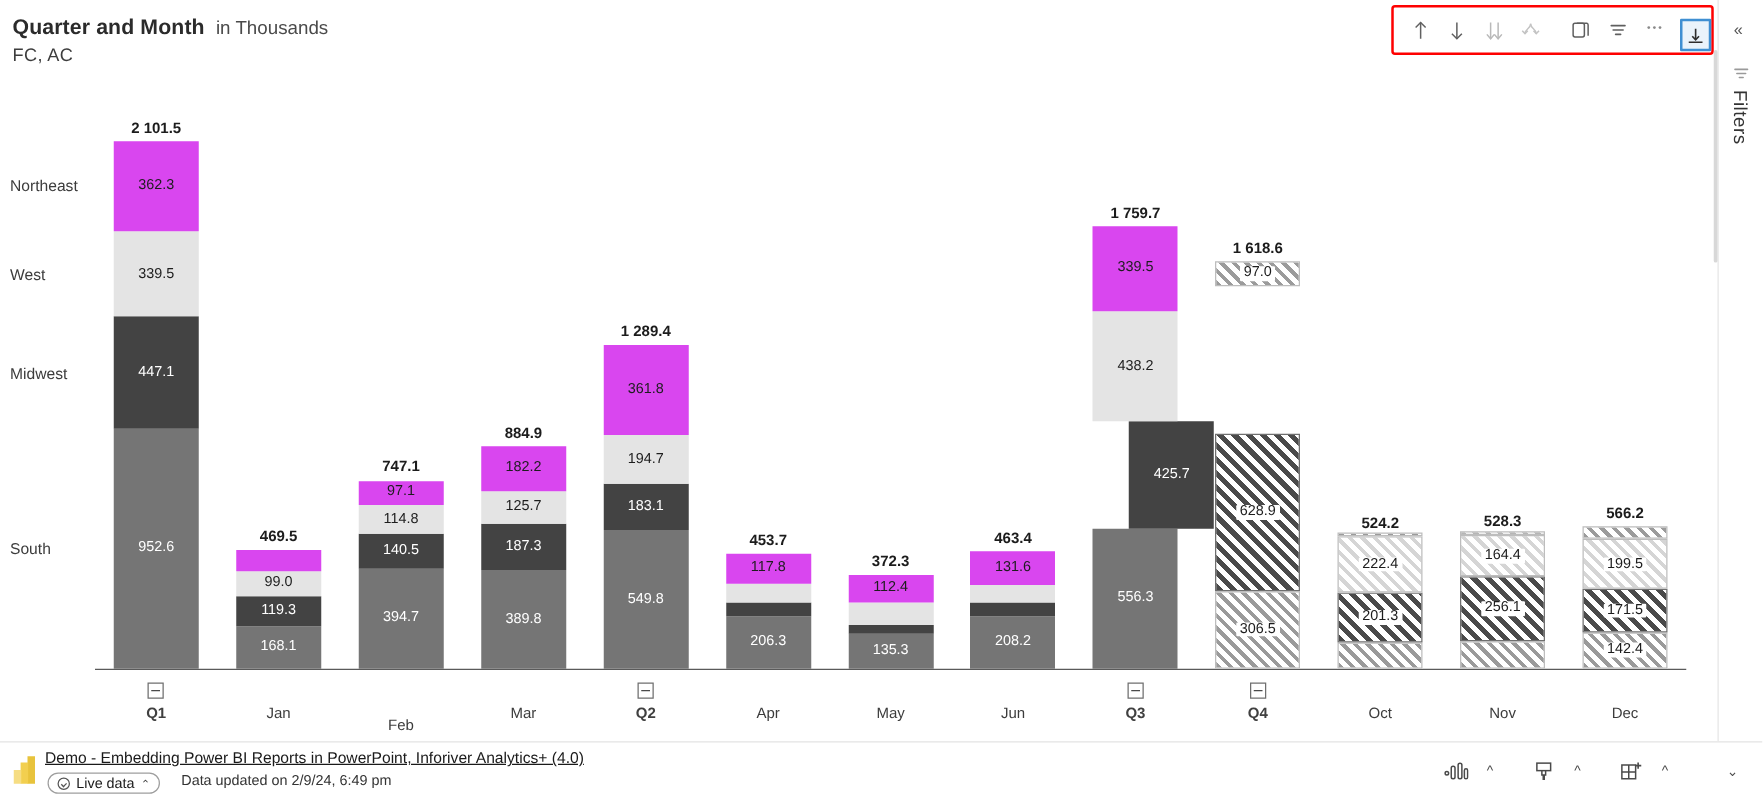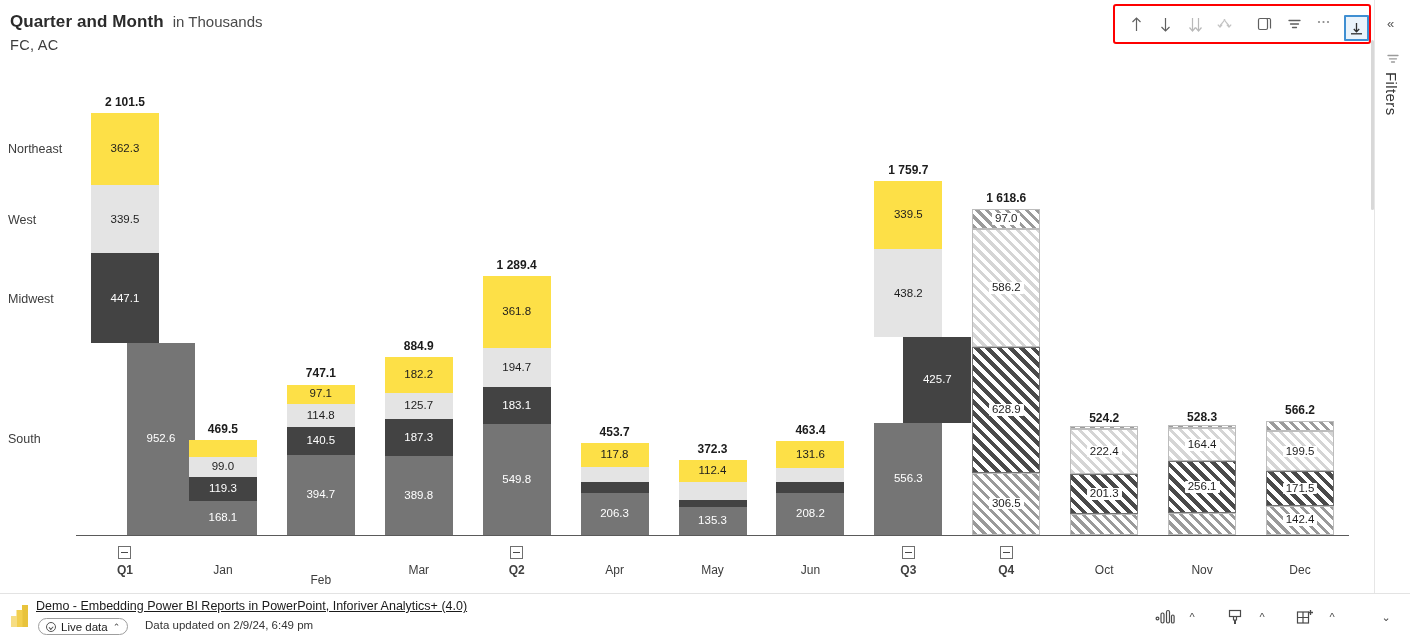--- a/index.html
+++ b/index.html
@@ -77,21 +77,21 @@
     display: flex; align-items: center; justify-content: center;
     font-size: 11.5px; overflow: hidden;
   }
   .seg .seg-val { white-space: nowrap; line-height: 1; }
   .total-label {
     position: absolute; left: 50%; transform: translateX(-50%);
     font-size: 12px; font-weight: bold; color: #1c1c1c; white-space: nowrap;
   }
 
   
-  .s-northeast { background: #fde047; color: #1d1d1d; }
+  .s-northeast { background: #d946ef; color: #1d1d1d; }
   .s-west      { background: #e4e4e4; color: #1d1d1d; }
   .s-midwest   { background: #434343; color: #ffffff; }
   .s-south     { background: #757575; color: #ffffff; }
 
   
   .fc { background-color: #ffffff; border: 1px solid #bdbdbd; }
   .fc.s-northeast {
     background-image: repeating-linear-gradient(45deg, #9b9b9b 0 3px, #ffffff 3px 7px);
     color:#1d1d1d;
   }
@@ -262,21 +262,21 @@
   <div class="chart-area">
     <div class="cat-labels" id="cat-labels">
         <div class="cat-label" style="top: 86.3765px; left: 4px;">Northeast</div>
         <div class="cat-label" style="top: 156.84px; left: 4px;">West</div>
         <div class="cat-label" style="top: 235.819px; left: 4px;">Midwest</div>
         <div class="cat-label" style="top: 376.355px; left: 4px;">South</div>
       </div>
     <div class="plot" id="plot">
       <div class="axis-line"></div>
     <div class="bar-group" style="left: 14.9615px; width: 68px; height: 422px;">
-          <div class="seg s-south" style="bottom: 0px; height: 191.291px; margin-left: 36px;">
+          <div class="seg s-south" style="bottom: 0px; height: 191.291px;">
             <span class="seg-val">952.6</span>
           </div>
           <div class="seg s-midwest" style="bottom: 191.291px; height: 89.7817px;">
             <span class="seg-val">447.1</span>
           </div>
           <div class="seg s-west" style="bottom: 281.072px; height: 68.1746px;">
             <span class="seg-val">339.5</span>
           </div>
           <div class="seg s-northeast" style="bottom: 349.247px; height: 72.7531px;">
             <span class="seg-val">362.3</span>
@@ -388,23 +388,20 @@
             <span class="seg-val">339.5</span>
           </div>
           <div class="total-label" style="bottom: 357.364px;">1 759.7</div>
         </div>
         <div class="bar-group" style="left: 896.269px; width: 68px; height: 325.029px;">
           <div class="seg s-south fc" style="bottom: 0px; height: 61.5479px;">
             <span class="seg-val">306.5</span>
           </div>
           <div class="seg s-midwest fc" style="bottom: 61.5479px; height: 126.289px;">
             <span class="seg-val">628.9</span>
-          </div>
-          <div class="seg s-west fc" style="bottom: 187.837px; height: 117.714px;">
-            <span class="seg-val">586.2</span>
           </div>
           <div class="seg s-northeast fc" style="bottom: 305.551px; height: 19.4785px;">
             <span class="seg-val">97.0</span>
           </div>
           <div class="total-label" style="bottom: 329.029px;">1 618.6</div>
         </div>
         <div class="bar-group" style="left: 994.192px; width: 68px; height: 105.264px;">
           <div class="seg s-south fc" style="bottom: 0px; height: 20.1813px;"></div>
           <div class="seg s-midwest fc" style="bottom: 20.1813px; height: 40.4228px;">
             <span class="seg-val">201.3</span>

